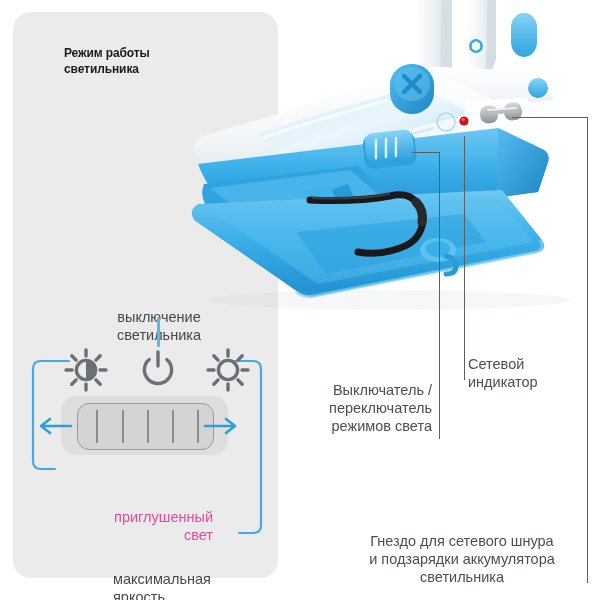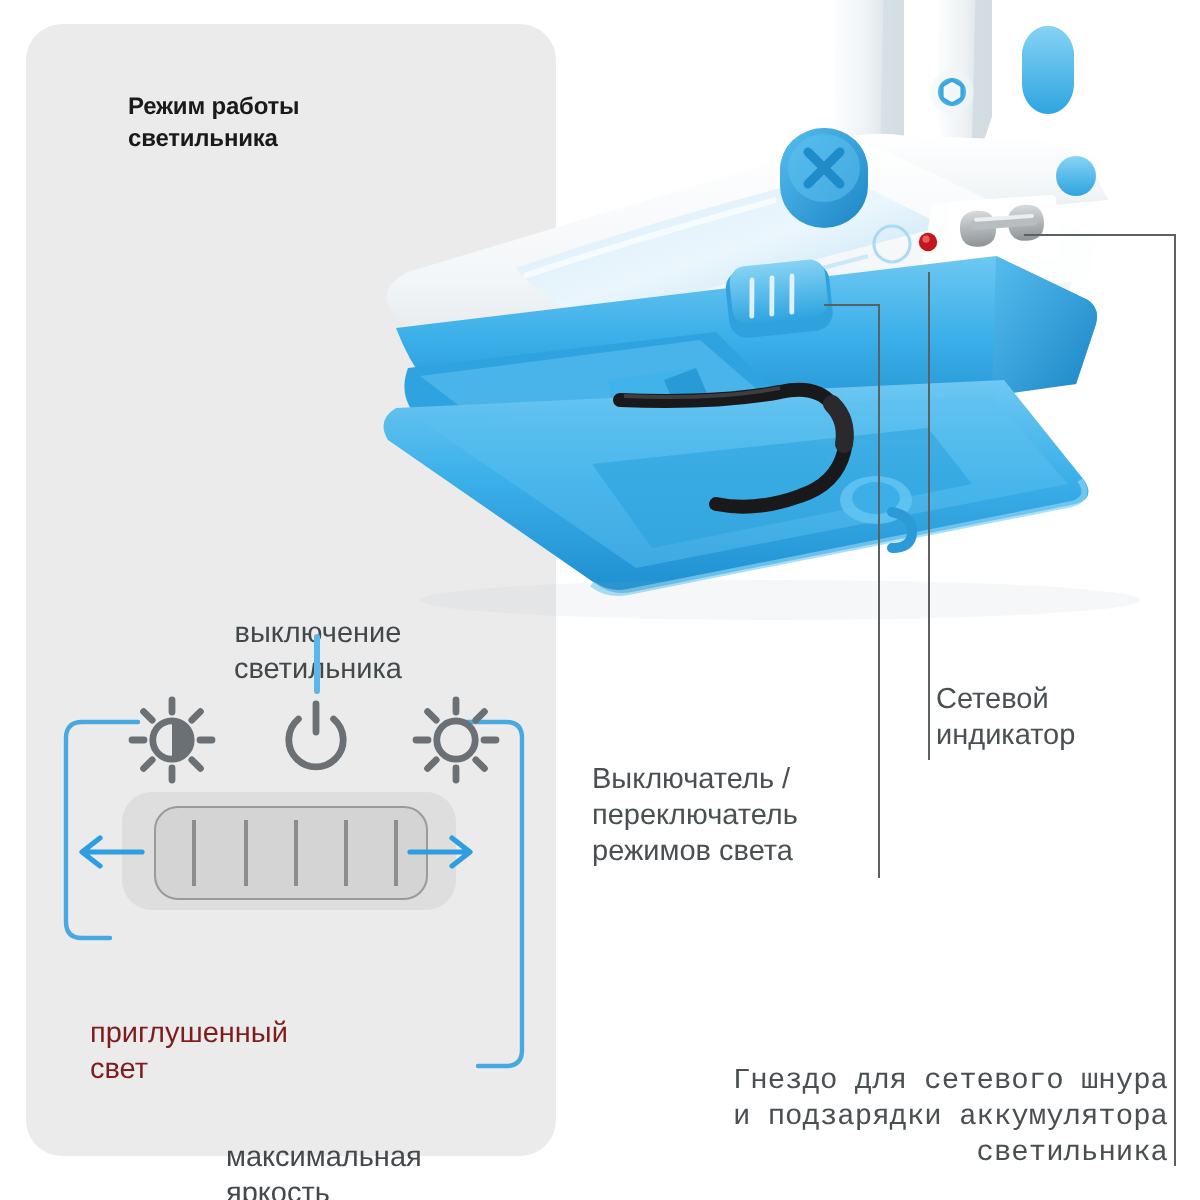--- a/index.html
+++ b/index.html
@@ -28,21 +28,21 @@
   .photo{position:absolute;left:180px;top:-12px;width:420px;height:320px;}
   .photo svg{display:block;}
 
   
   .diagram{position:absolute;left:13px;top:255px;width:265px;height:320px;}
 
   .lbl{
     position:absolute;color:#444a4d;font-size:14.5px;line-height:1.22;margin-top:44px;
   }
   .lbl-off{left:76px;top:10px;width:140px;text-align:center;color:#43484b;}
-  .lbl-dim{left:32px;top:210px;width:150px;text-align:left;color:#7f1d1d;}
+  .lbl-dim{left:50px;top:210px;width:150px;text-align:right;color:#ec4899;}
   .lbl-max{left:100px;top:272px;width:148px;text-align:left;color:#43484b;}
 
   .vline-blue{
     position:absolute;left:144px;top:62px;width:3px;height:30px;
     background:#5bb7e8;border-radius:2px;
   }
 
   .icon-row{position:absolute;left:0;top:92px;width:265px;height:46px;}
   .icon{position:absolute;top:0;width:46px;height:46px;}
   .icon.left{left:50px;}
@@ -63,23 +63,23 @@
   .arrow.l{left:24px;}
   .arrow.r{left:190px;}
 
   .bracket{position:absolute;}
   .bracket svg{display:block;}
   .brk-left{left:18px;top:104px;}
   .brk-right{left:208px;top:104px;}
 
   
   .callout{position:absolute;color:#4a4f52;font-size:14.5px;line-height:1.24;}
-  .c-switch{left:296px;top:382px;width:136px;text-align:left;}
-  .c-ind{left:468px;top:342px;width:120px;text-align:left;}
-  .c-socket{left:340px;top:533px;width:244px;text-align:right;font-family:Liberation Mono, monospace;}
+  .c-switch{left:296px;top:382px;width:136px;text-align:right;}
+  .c-ind{left:468px;top:356px;width:120px;text-align:left;}
+  .c-socket{left:340px;top:533px;width:244px;text-align:center;}
 
   .leader{position:absolute;background:#5b6063;}
   .leader.v{width:1.4px;}
   .leader.h{height:1.4px;}
 </style>
 </head>
 <body>
 
 <div id="stage">
 

